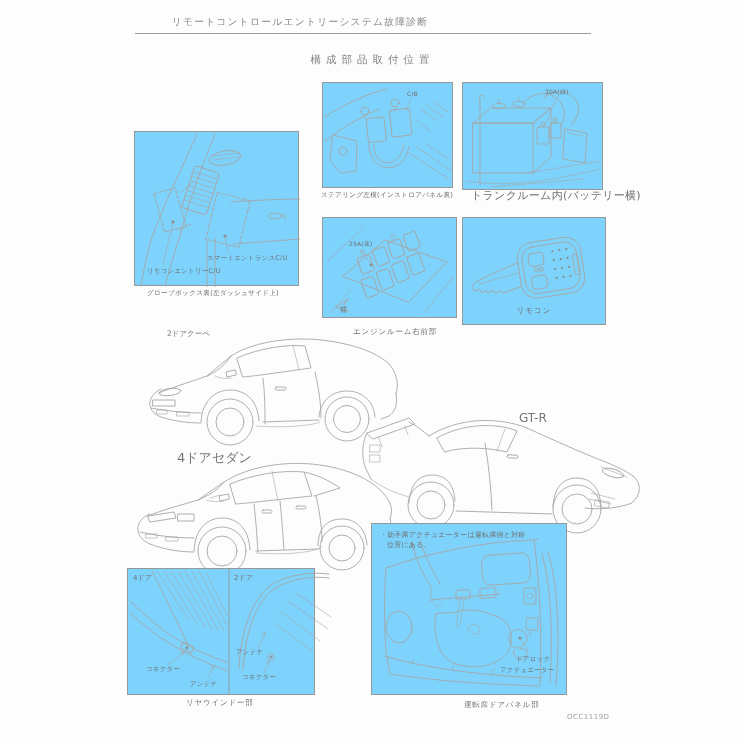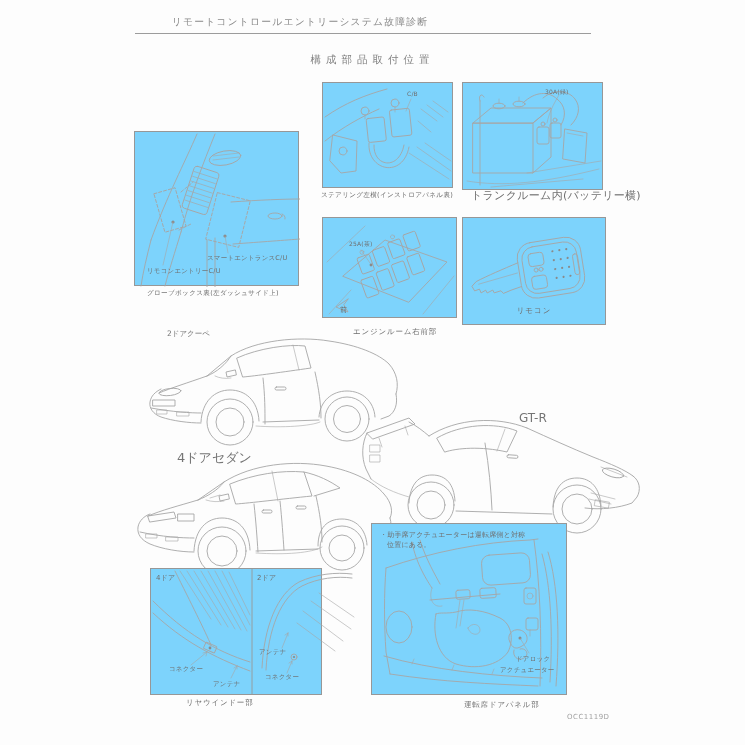--- a/index.html
+++ b/index.html
@@ -254,21 +254,21 @@
     <path d="M174,20 C188,23 200,29 210,36 L184,44"></path>
     <path d="M124,52 C126,70 127,85 128,100"></path>
     <path d="M150,49 C152,68 153,84 154,98"></path>
     <path d="M186,44 C190,62 192,76 192,90"></path>
     <rect x="132" y="58" width="10" height="3" rx="1.5"></rect>
     <rect x="166" y="54" width="10" height="3" rx="1.5"></rect>
     <path d="M98,42 l-9,2 l1,5 l9,-2 z"></path>
     <path class="thin" d="M126,101 C155,103 182,101 192,95"></path>
   </svg>
 
-  <div class="box" style="left:150px;top:568px;width:172px;height:127px;">
+  <div class="box" style="left:127px;top:568px;width:188px;height:127px;">
     <svg width="204" height="125" viewBox="0 0 204 125">
       <path d="M101,0 V125" style="stroke:#979797;"></path>
       <path d="M2,32 C34,64 64,82 99,93"></path>
       <path d="M2,44 C32,72 62,88 99,102"></path>
       <path class="thin" d="M29,2 L60,50 M36,2 L70,56 M43,2 L77,58 M50,2 L84,60 M57,2 L90,61 M64,2 L96,62 M71,2 L99,56 M78,3 L99,46"></path>
       <path d="M24,2 C40,34 54,62 60,76"></path>
       <g transform="rotate(24 59 79)">
           <rect x="53" y="75" width="12" height="7" rx="1"></rect>
         </g>
       <circle class="dot" cx="59" cy="79" r="1.4"></circle>

